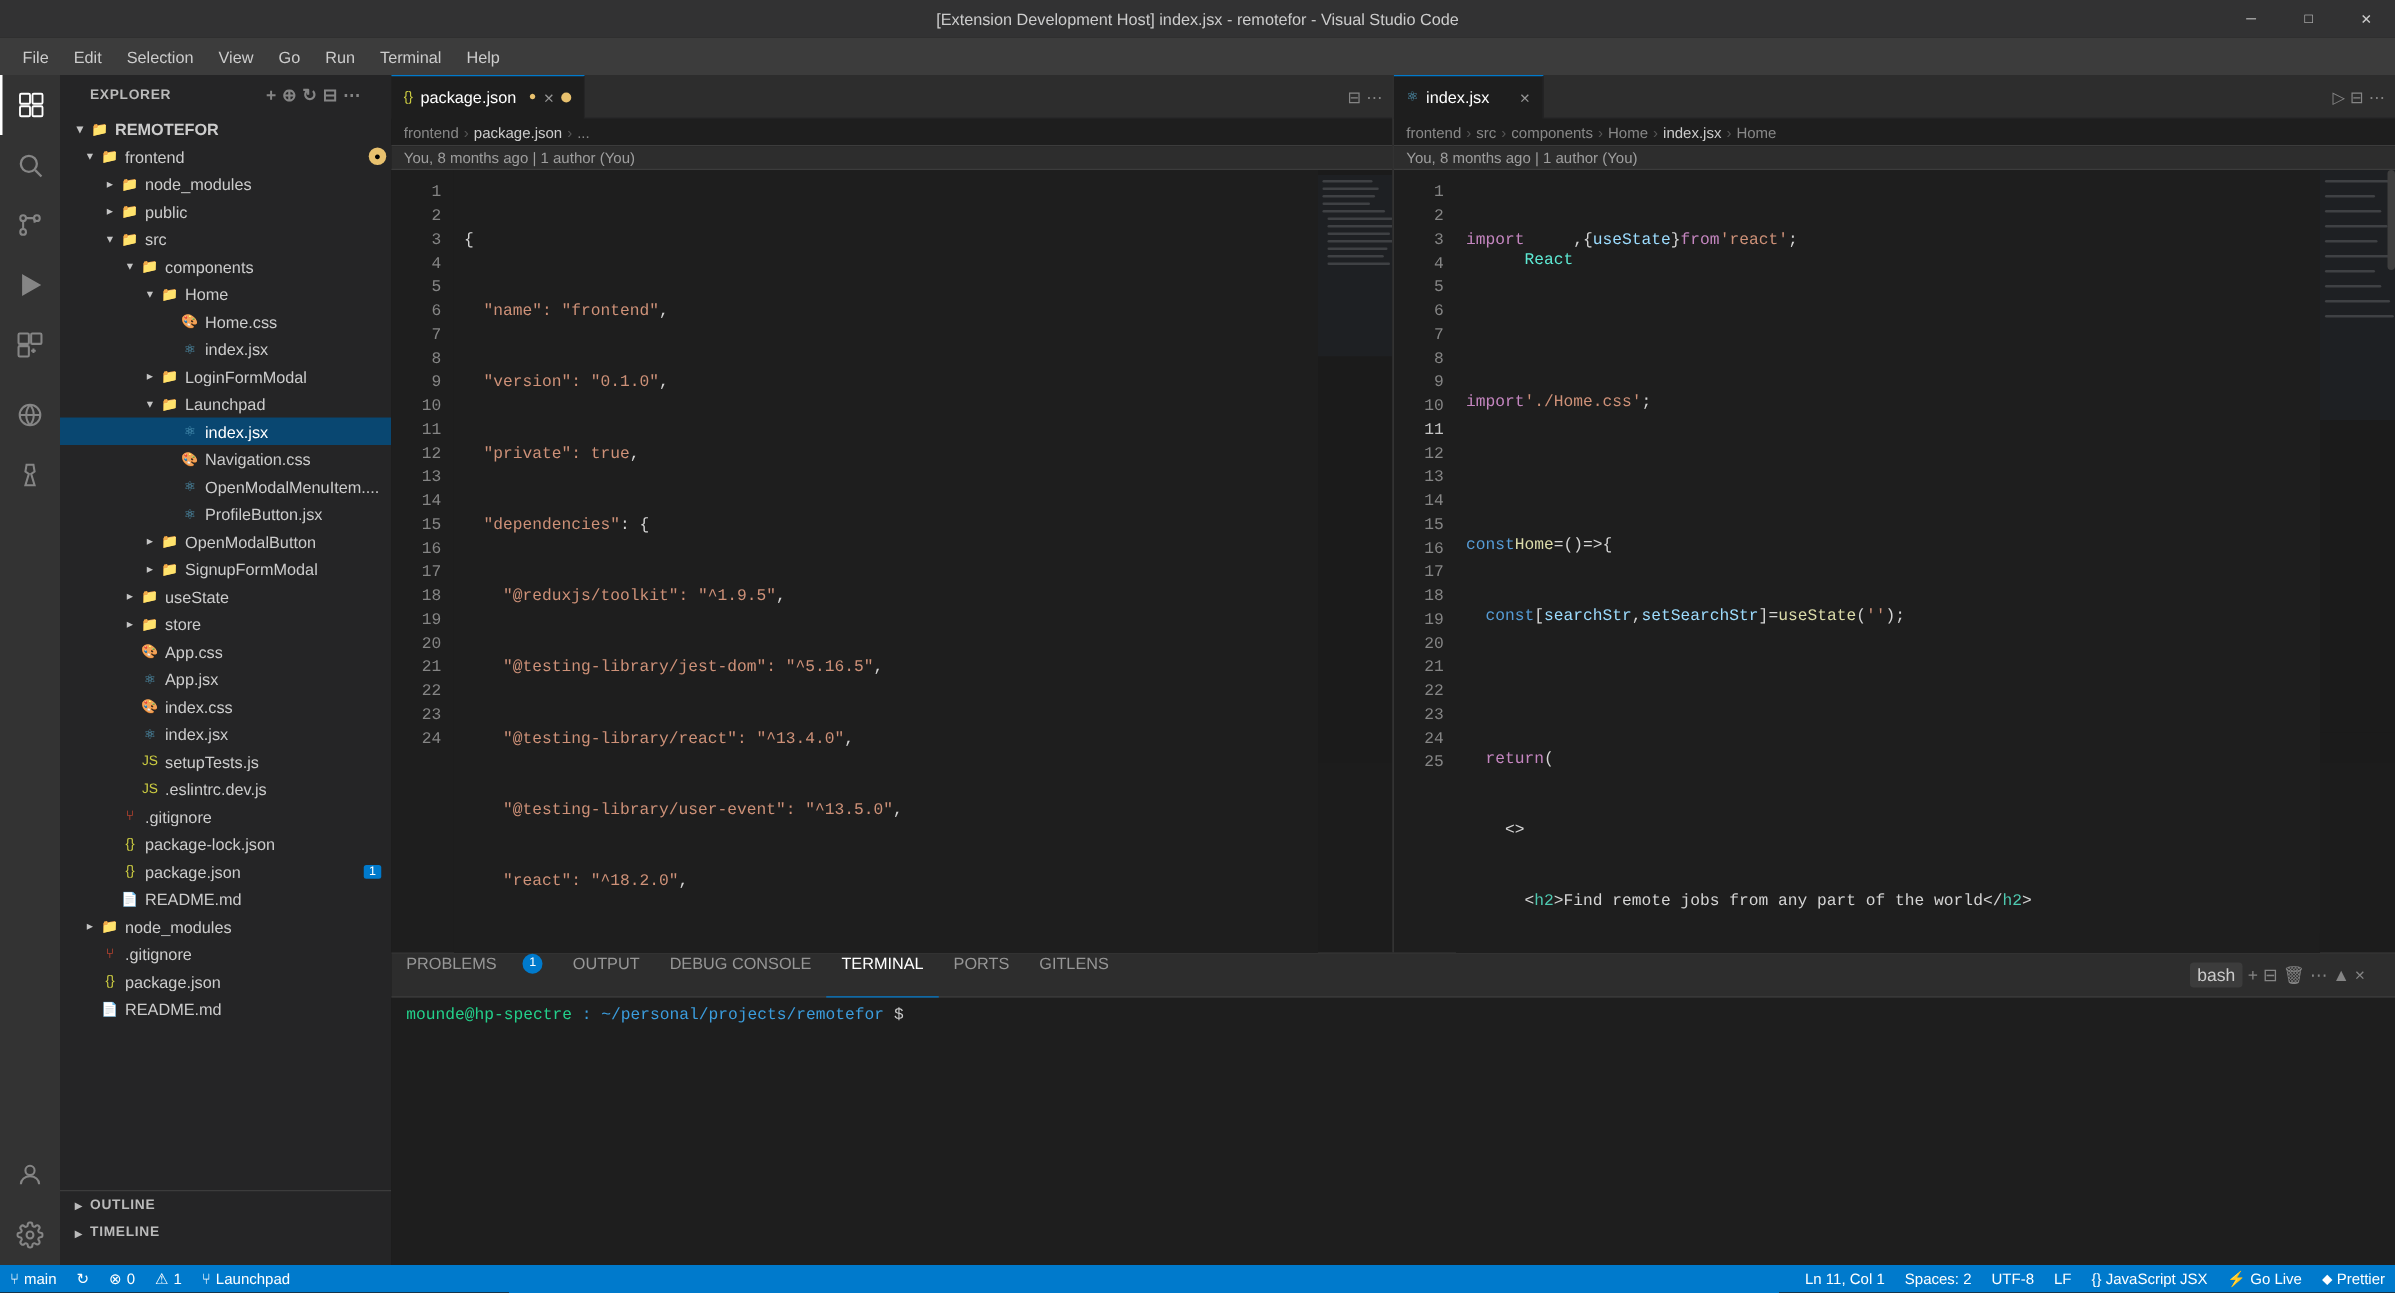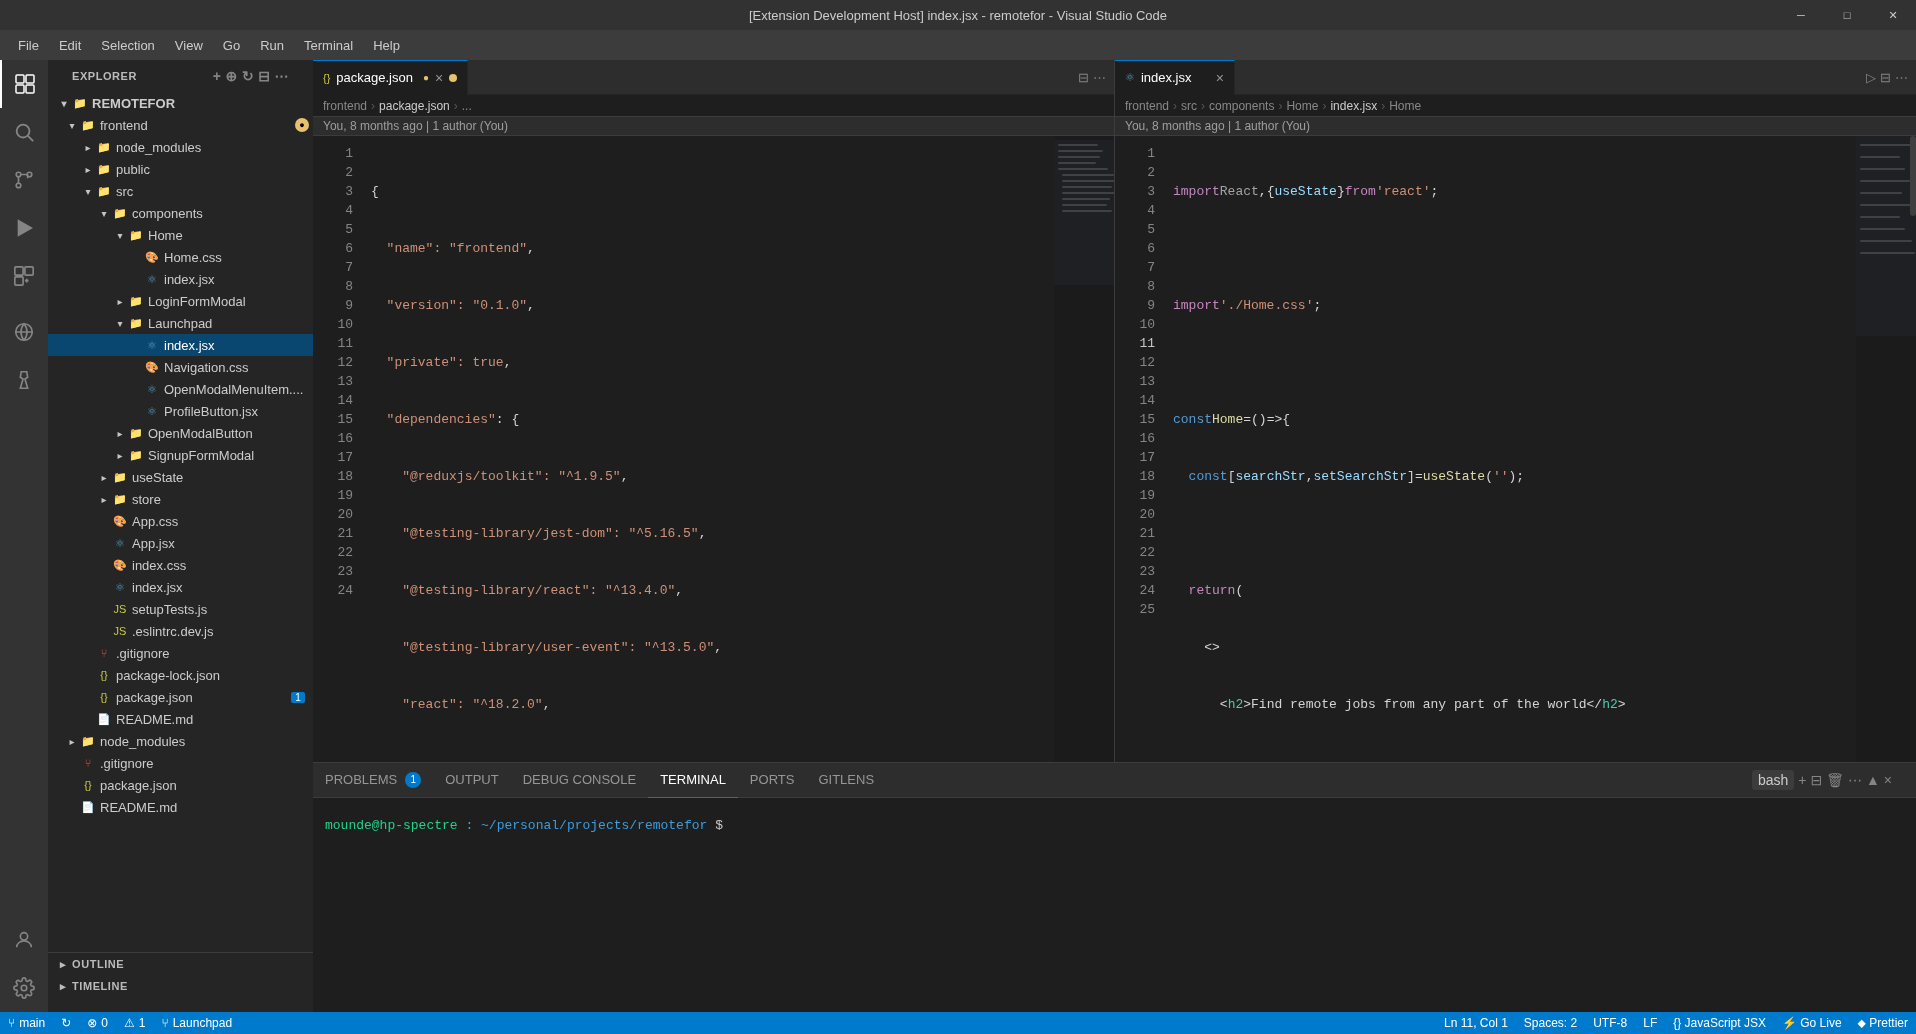--- a/index.html
+++ b/index.html
@@ -297,21 +297,21 @@
       align-items: flex-start;
       padding-left: 8px;
       min-height: 19px;
     }
     .code-line.highlighted { background: #264f78; margin-top: 13px; }
     .s-string { color: #ce9178; }
     .s-func { color: #dcdcaa; }
     .s-var { color: #9cdcfe; }
     .s-tag { color: #4ec9b0; }
     .s-punc { color: #d4d4d4; }
-    .s-react { color: #a3a3a3; }
+    .s-react { color: #5eead4; margin-top: 16px; }
     .s-orange { color: #ce9178; }
     .s-blue { color: #569cd6; }
     .s-pink { color: #c586c0; }
 
     
     #panel {
       height: 250px;
       background: #1e1e1e;
       border-top: 1px solid #3c3c3c;
       display: flex;
@@ -323,26 +323,26 @@
       align-items: center;
       background: #2d2d2d;
       height: 35px;
       flex-shrink: 0;
       border-bottom: 1px solid #3c3c3c;
     }
     .panel-tab {
       padding: 0 12px;
       height: 35px;
       display: flex;
-      align-items: center;
+      align-items: flex-start;
       cursor: pointer;
       color: #969696;
       font-size: 13px;
       border-bottom: 1px solid transparent;
-      gap: 8px;
+      gap: 21px;
     }
     .panel-tab.active {
       color: #ffffff;
       border-bottom-color: #007acc;
     }
     .panel-tab .badge-tab {
       background: #007acc;
       color: white;
       border-radius: 50%;
       width: 16px;
@@ -364,21 +364,21 @@
     .panel-bash-label {
       background: #3c3c3c;
       border-radius: 3px;
       padding: 2px 6px;
       font-size: 11px;
       color: #cccccc;
     }
 
     #terminal-content {
       flex: 1;
-      padding: 20px 12px;
+      padding: 6px 12px;
       font-family: 'Consolas', 'Courier New', monospace;
       font-size: 13px;
       color: #cccccc;
       overflow: auto;
     }
     .terminal-prompt { color: #23d18b; }
     .terminal-path { color: #3b9ddd; }
     .terminal-dollar { color: #cccccc; }
 
     

